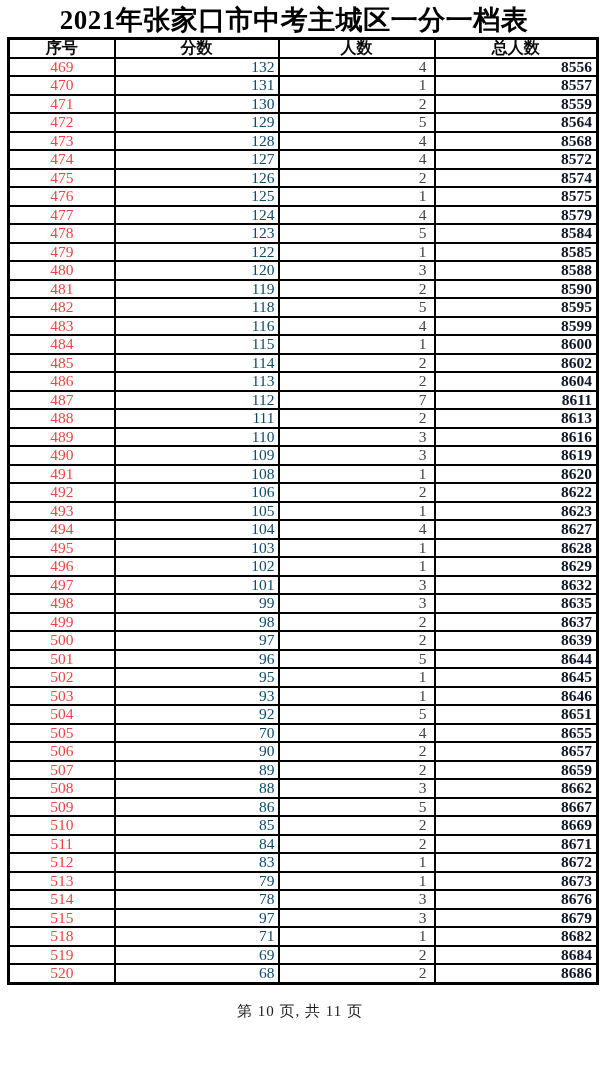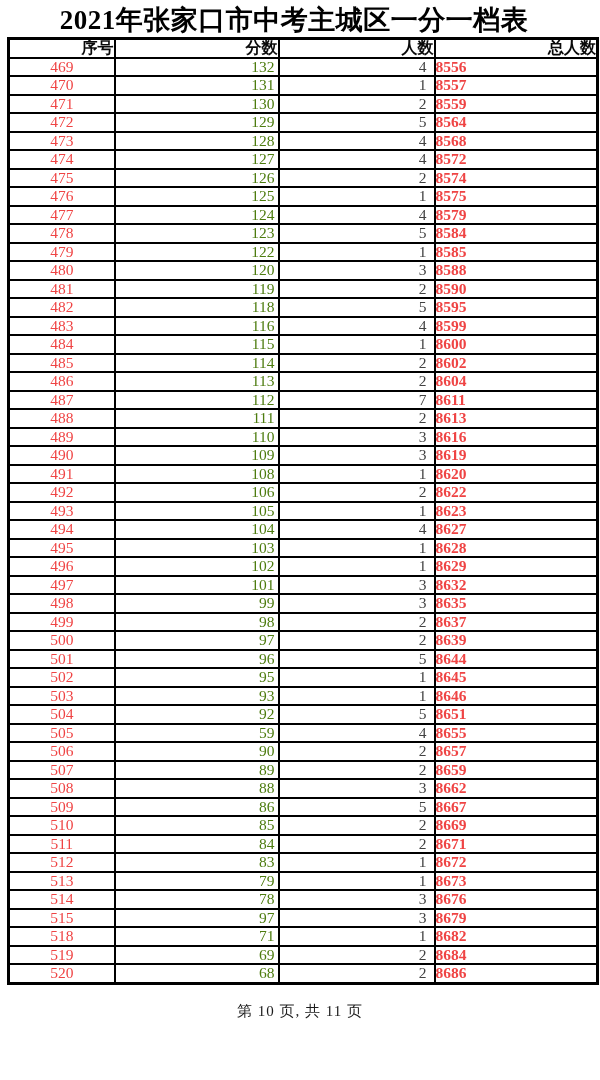--- a/index.html
+++ b/index.html
@@ -36,28 +36,28 @@
     border: 2px solid #000;
     height: 16.5px;
     padding: 0;
     font-size: 15.5px;
     line-height: 16.5px;
     overflow: hidden;
     white-space: nowrap;
   }
   .score-table th {
     font-weight: bold;
-    text-align: right;
+    text-align: center;
     color: #0a0a0a;
     font-size: 16px;
   }
   .score-table td.c0 { text-align: center; color: #ef4444; }
-  .score-table td.c1 { text-align: right; padding-right: 3px; color: #4d7c0f; }
+  .score-table td.c1 { text-align: right; padding-right: 3px; color: #0c4a6e; }
   .score-table td.c2 { text-align: right; padding-right: 7px; color: #424242; }
-  .score-table td.c3 { text-align: left; padding-right: 4px; color: #ef4444; font-weight: bold; }
+  .score-table td.c3 { text-align: right; padding-right: 4px; color: #0f172a; font-weight: bold; }
   .page-footer {
     margin-top: 17px;
     text-align: center;
     font-size: 15px;
     color: #1c1c1c;
     letter-spacing: 1px;
   }
 </style>
 </head>
 <body>
@@ -293,21 +293,21 @@
           <td class="c3">8646</td>
         </tr>
         <tr>
           <td class="c0">504</td>
           <td class="c1">92</td>
           <td class="c2">5</td>
           <td class="c3">8651</td>
         </tr>
         <tr>
           <td class="c0">505</td>
-          <td class="c1">59</td>
+          <td class="c1">70</td>
           <td class="c2">4</td>
           <td class="c3">8655</td>
         </tr>
         <tr>
           <td class="c0">506</td>
           <td class="c1">90</td>
           <td class="c2">2</td>
           <td class="c3">8657</td>
         </tr>
         <tr>

